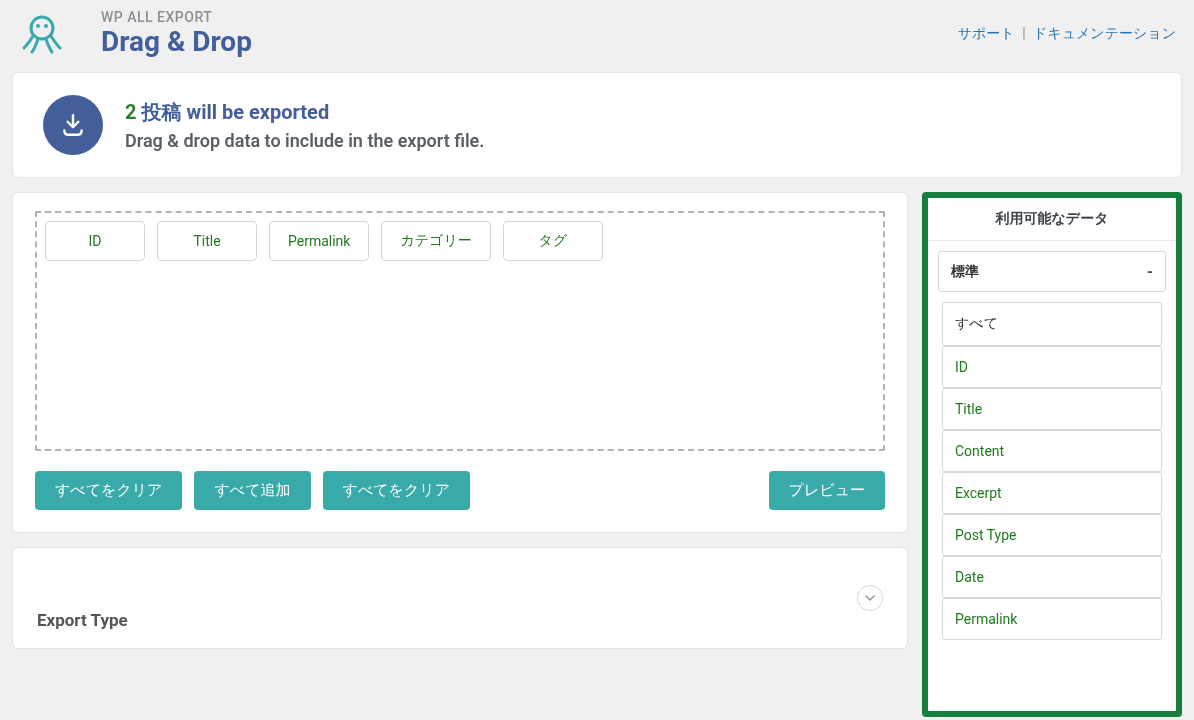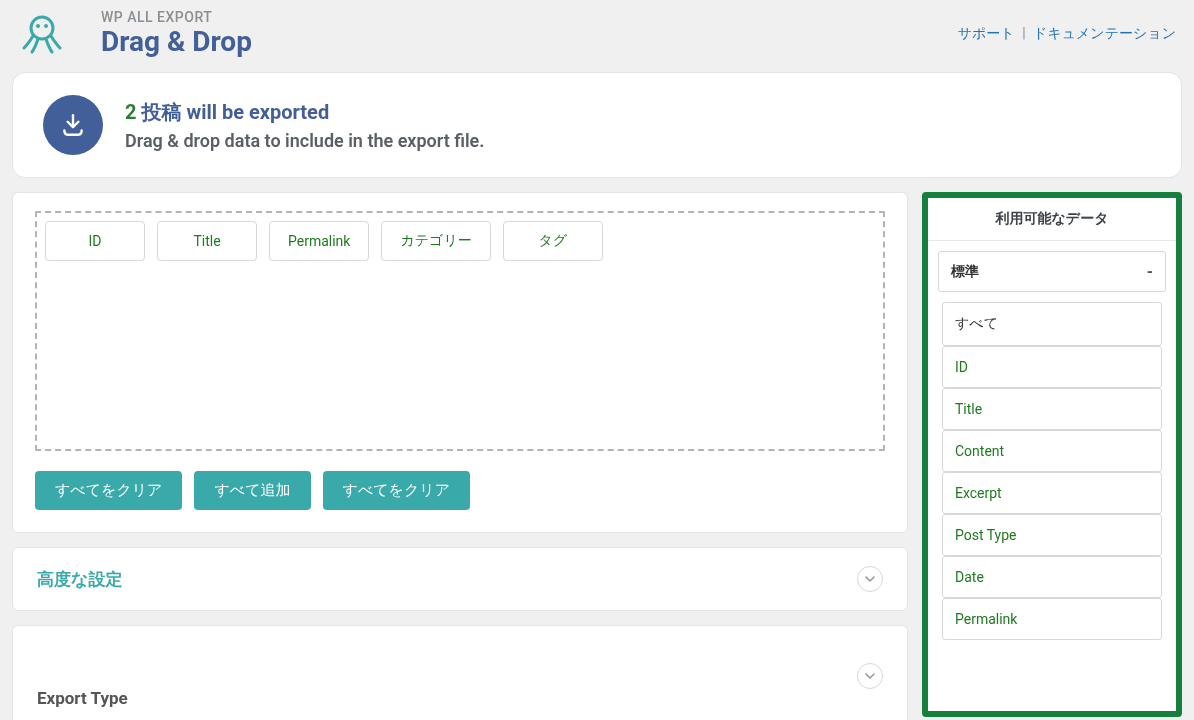--- a/index.html
+++ b/index.html
@@ -38,21 +38,21 @@
     }
 
     .summary-panel {
       display: flex;
       align-items: center;
       gap: 22px;
       padding: 22px 30px;
       margin: 0 12px 14px 12px;
       background: #fff;
       border: 1px solid #e2e4e7;
-      border-radius: 13px;
+      border-radius: 6px;
     }
     .summary-icon {
       width: 60px; height: 60px; border-radius: 50%;
       background: #435f9a; display: flex; align-items: center; justify-content: center;
       flex-shrink: 0;
     }
     .summary-text-line1 { font-size: 20px; font-weight: 700; }
     .summary-count { color: #2e7d32; }
     .summary-rest { color: #435f9a; }
     .summary-text-line2 { font-size: 18px; color: #5a5f66; font-weight: 600; margin-top: 4px; }
@@ -189,31 +189,24 @@
           <div class="field-chip">Title</div>
           <div class="field-chip">Permalink</div>
           <div class="field-chip">カテゴリー</div>
           <div class="field-chip">タグ</div>
         </div>
       <div class="btn-row">
         <button class="btn">すべてをクリア</button>
         <button class="btn">すべて追加</button>
         <button class="btn">すべてをクリア</button>
         <div class="spacer"></div>
+        <button class="btn">プレビュー</button>
       </div>
     </div>
 
-    <div class="panel accordion">
-      <div class="accordion-title teal">高度な設定</div>
-      <div class="chevron">
-        <svg width="12" height="12" viewBox="0 0 12 12">
-            <path d="M2 4 L6 8 L10 4" fill="none" stroke="currentColor" stroke-width="1.6" stroke-linecap="round" stroke-linejoin="round"></path>
-          </svg>
-      </div>
-    </div>
 
     <div class="panel accordion">
       <div class="accordion-title gray">Export Type</div>
       <div class="chevron">
         <svg width="12" height="12" viewBox="0 0 12 12">
             <path d="M2 4 L6 8 L10 4" fill="none" stroke="currentColor" stroke-width="1.6" stroke-linecap="round" stroke-linejoin="round"></path>
           </svg>
       </div>
     </div>
 

